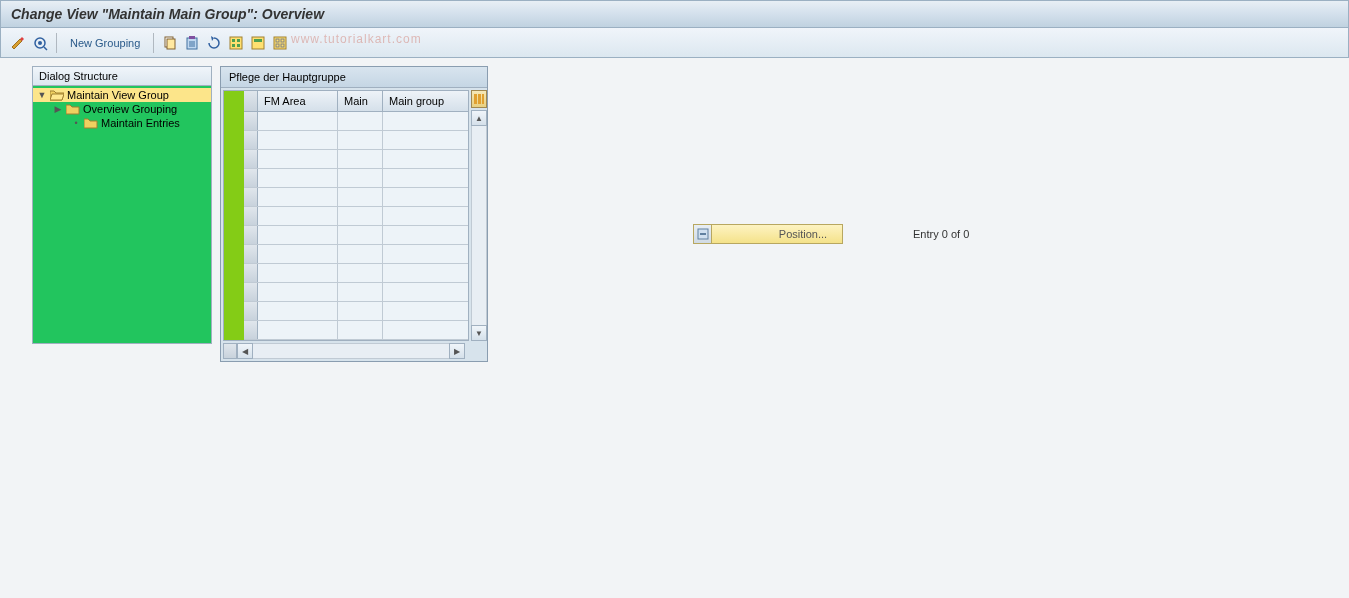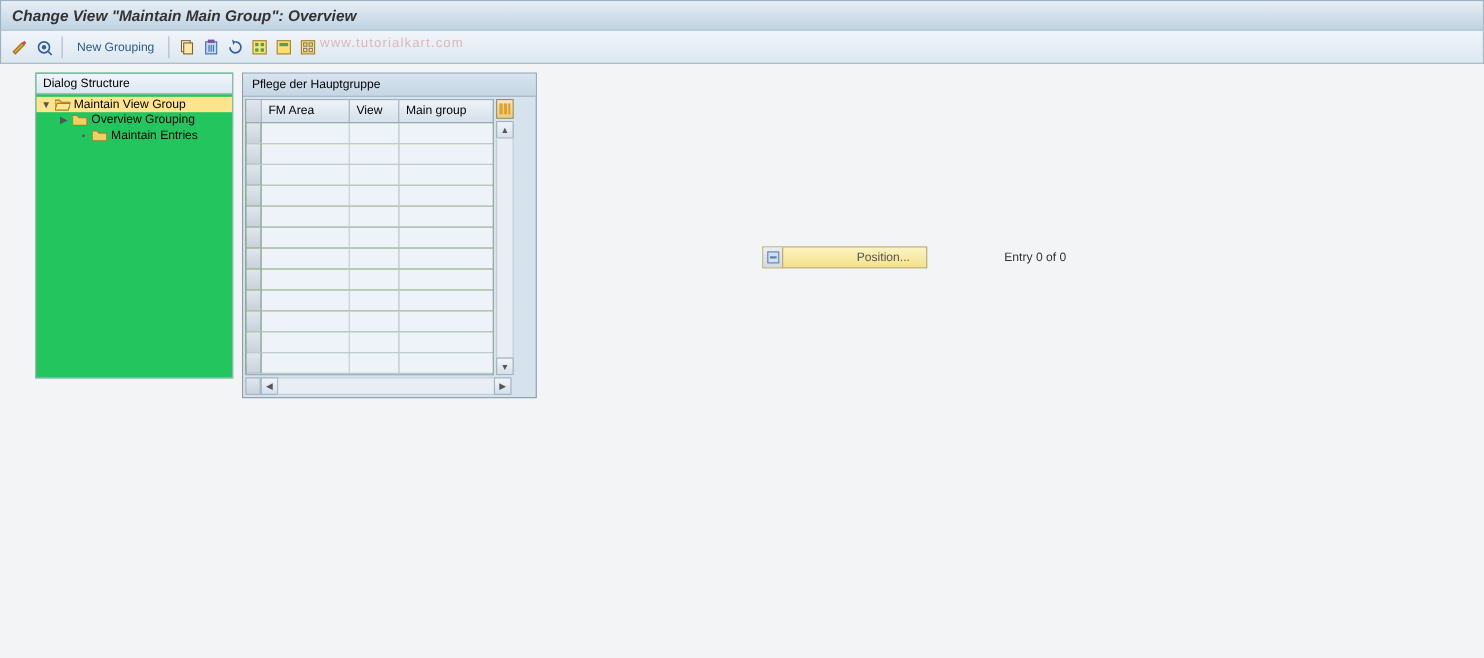--- a/index.html
+++ b/index.html
@@ -128,21 +128,22 @@
       padding: 4px 8px;
       font-size: 11px;
       border-bottom: 1px solid #a0b0c0;
     }
     .grid-wrap {
       display: flex;
     }
     .grid-main {
       border: 1px solid #a0b0c0;
       margin: 2px;
-      background: #4d7c0f;
+      background: #84cc16;
+      padding-left: 20px;
     }
     .grid-header-row {
       display: flex;
       background: linear-gradient(to bottom, #eef3f8, #d5e0ea);
       border-bottom: 1px solid #a0b0c0;
     }
     .grid-header-cell {
       border-right: 1px solid #a0b0c0;
       padding: 3px 6px;
       font-size: 11px;
@@ -380,21 +381,21 @@
   </div>
 
   <div class="right-panel">
     <div class="table-container">
       <div class="table-title">Pflege der Hauptgruppe</div>
       <div class="grid-wrap">
         <div class="grid-main">
           <div class="grid-header-row">
             <div class="grid-header-cell row-sel-header"></div>
             <div class="grid-header-cell col-fm">FM Area</div>
-            <div class="grid-header-cell col-year">View</div>
+            <div class="grid-header-cell col-year">Main</div>
             <div class="grid-header-cell col-main" style="border-right:none">Main group</div>
           </div>
           <div id="grid-rows">
               <div class="grid-data-row">
                 <div class="row-selector"></div>
                 <div class="grid-cell col-fm"></div>
                 <div class="grid-cell col-year"></div>
                 <div class="grid-cell col-main" style="border-right:none"></div>
               </div>
               <div class="grid-data-row">

